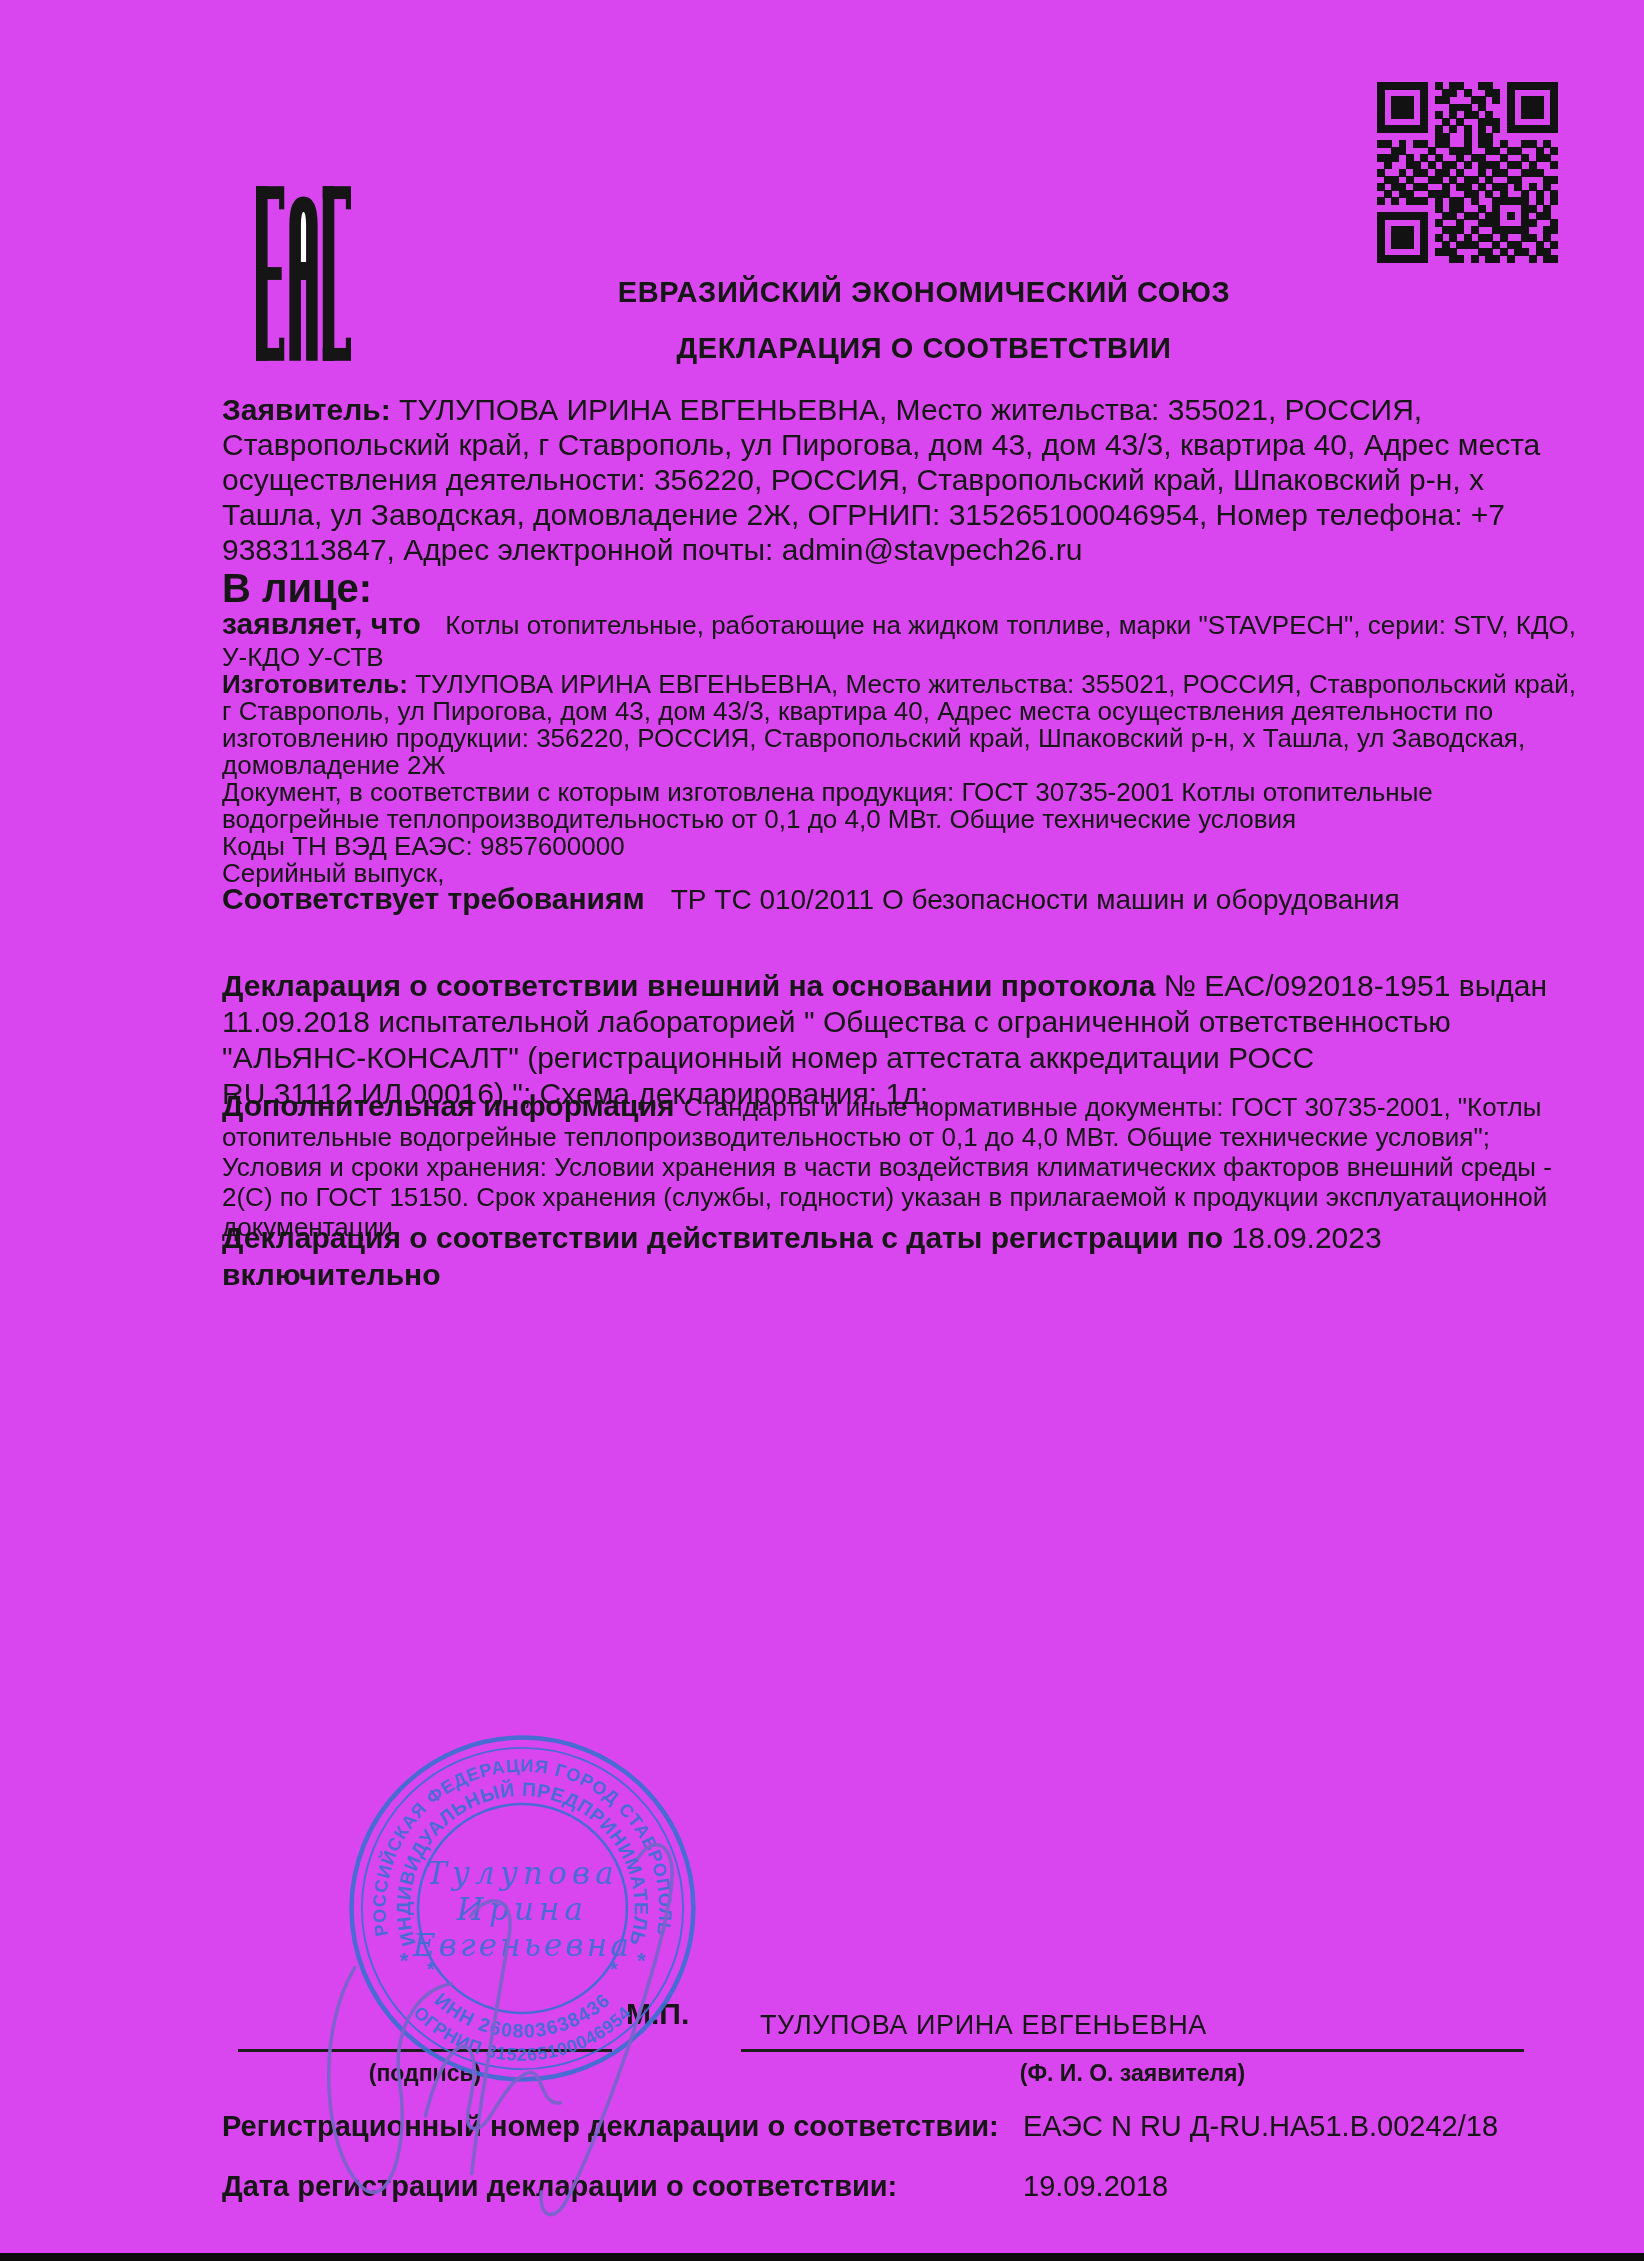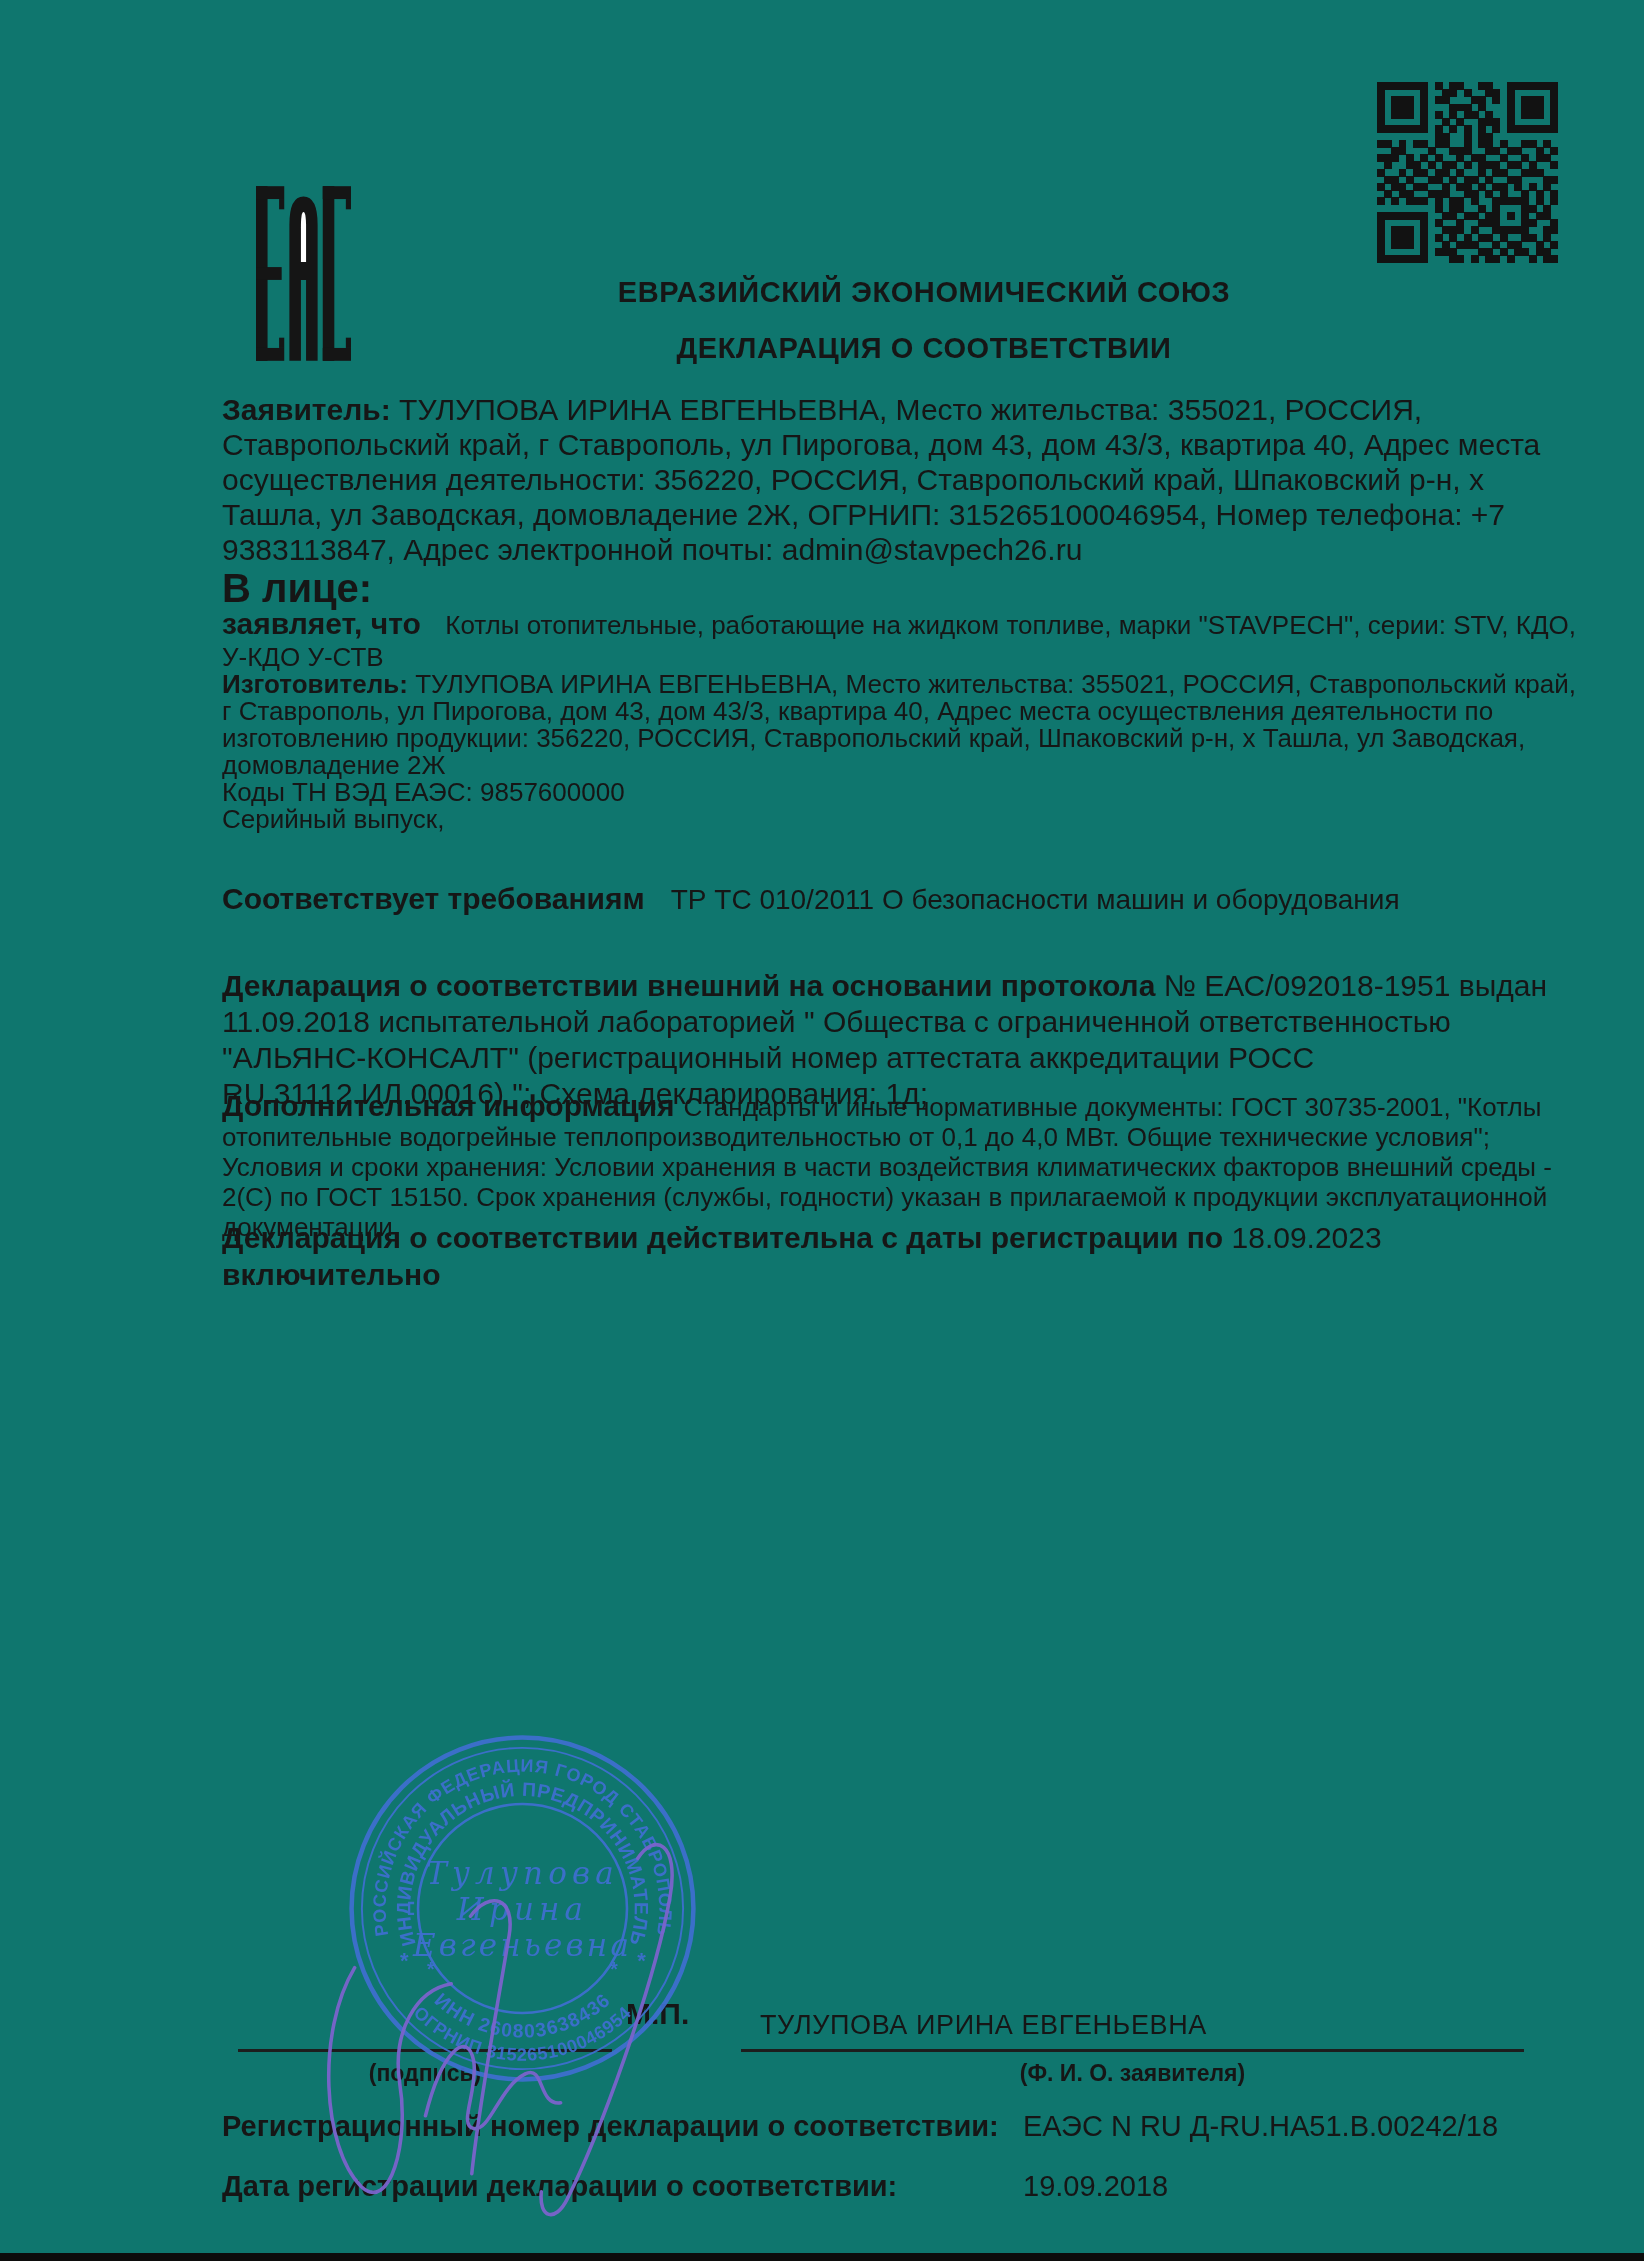--- a/index.html
+++ b/index.html
@@ -1,18 +1,18 @@
 <!DOCTYPE html>
 <html style="font-size:10.3px"><head>
 <meta charset="utf-8">
 <style>
   * { margin:0; padding:0; box-sizing:border-box; }
   html,body { background:#ffffff; }
   body { width:1644px; height:2261px; position:relative; font-family:"Liberation Sans", sans-serif; color:#161616; }
-  .page { position:absolute; inset:0; background:#0f766e; overflow:hidden; }
+  .page { position:absolute; inset:0; background:#d946ef; overflow:hidden; }
 
   .abs { position:absolute; }
 
   
   .eac-logo { left:256px; top:186px; width:95px; height:175px; }
   .qr { left:1377px; top:82px; width:180px; height:180px; }
   .titles { left:222px; top:0; width:1404px; text-align:center; }
   .title1 { top:276px; font-size:29px; font-weight:bold; letter-spacing:0.6px; }
   .title2 { top:332px; font-size:29px; font-weight:bold; letter-spacing:0.6px; }
 
@@ -423,20 +423,21 @@
   <div class="abs titles title2">ДЕКЛАРАЦИЯ О СООТВЕТСТВИИ</div>
 
   <div class="abs block applicant"><span class="b-label">Заявитель:</span><span> ТУЛУПОВА ИРИНА ЕВГЕНЬЕВНА, Место жительства: 355021, РОССИЯ, Ставропольский край, г Ставрополь, ул Пирогова, дом 43, дом 43/3, квартира 40, Адрес места осуществления деятельности: 356220, РОССИЯ, Ставропольский край, Шпаковский р-н, х Ташла, ул Заводская, домовладение 2Ж, ОГРНИП: 315265100046954, Номер телефона: +7 9383113847, Адрес электронной почты: admin@stavpech26.ru</span></div>
 
   <div class="abs block in-person">В лице:</div>
 
   <div class="abs block declares"><span class="b-label">заявляет, что</span><span>Котлы отопительные, работающие на жидком топливе, марки "STAVPECH", серии: STV, КДО, У-КДО У-СТВ</span></div>
 
   <div class="abs block manufacturer">
     <div><span class="b-label">Изготовитель:</span><span> ТУЛУПОВА ИРИНА ЕВГЕНЬЕВНА, Место жительства: 355021, РОССИЯ, Ставропольский край, г Ставрополь, ул Пирогова, дом 43, дом 43/3, квартира 40, Адрес места осуществления деятельности по изготовлению продукции: 356220, РОССИЯ, Ставропольский край, Шпаковский р-н, х Ташла, ул Заводская, домовладение 2Ж</span></div>
+    <div>Документ, в соответствии с которым изготовлена продукция: ГОСТ 30735-2001 Котлы отопительные водогрейные теплопроизводительностью от 0,1 до 4,0 МВт. Общие технические условия</div>
     <div>Коды ТН ВЭД ЕАЭС: 9857600000</div>
     <div>Серийный выпуск,</div>
   </div>
 
   <div class="abs block complies"><span class="b-label">Соответствует требованиям</span><span>ТР ТС 010/2011 О безопасности машин и оборудования</span></div>
 
   <div class="abs block basis"><span class="b-label">Декларация о соответствии внешний на основании протокола</span><span> № ЕАС/092018-1951 выдан 11.09.2018  испытательной лабораторией " Общества с ограниченной ответственностью "АЛЬЯНС-КОНСАЛТ" (регистрационный номер аттестата аккредитации РОСС RU.31112.ИЛ.00016) "; Схема декларирования: 1д;</span></div>
 
   <div class="abs block additional"><span class="b-label">Дополнительная информация</span><span>Стандарты и иные нормативные документы: ГОСТ 30735-2001, "Котлы отопительные водогрейные теплопроизводительностью от 0,1 до 4,0 МВт. Общие технические условия"; Условия и сроки хранения: Условии хранения в части воздействия климатических факторов внешний среды - 2(С) по ГОСТ 15150. Срок хранения (службы, годности) указан в прилагаемой к продукции эксплуатационной документации.</span></div>
 

